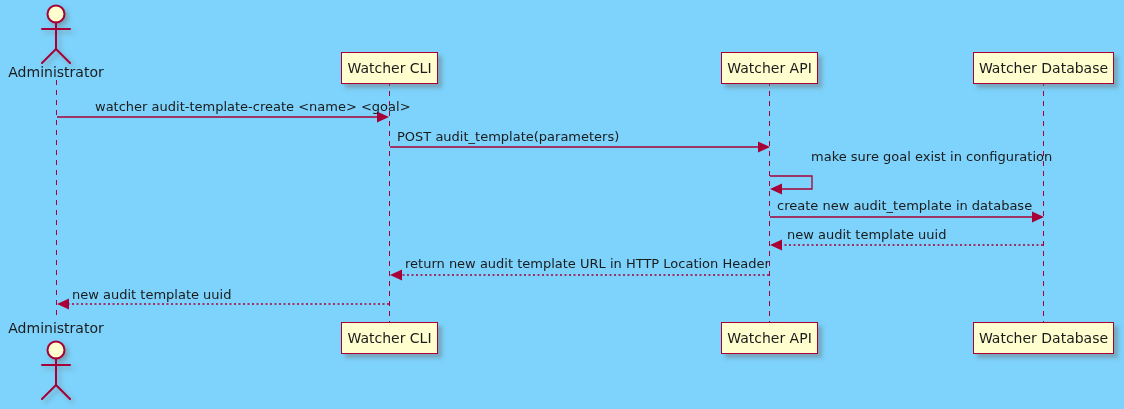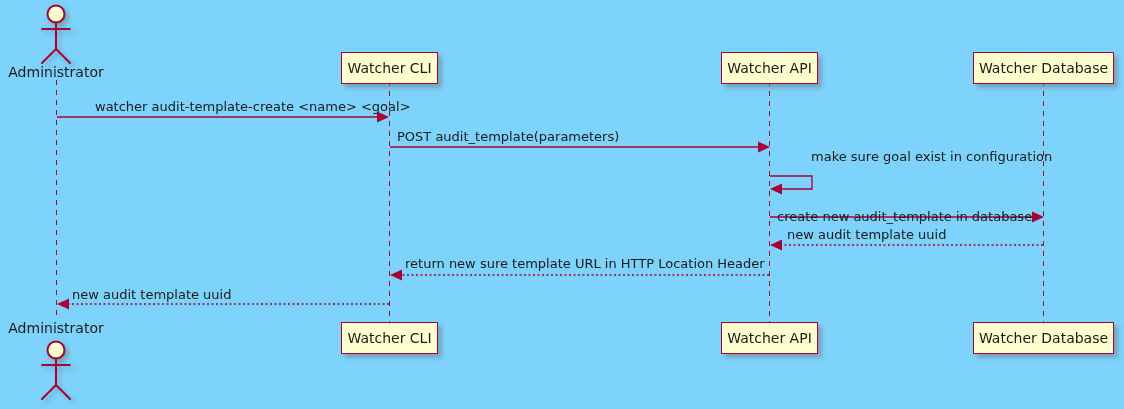--- a/index.html
+++ b/index.html
@@ -110,18 +110,18 @@
   <div class="pbox" style="left:721px; top:322px; width:97px;">
     <span>Watcher API</span>
   </div>
   <div class="pbox" style="left:973px; top:322px; width:141px;">
     <span>Watcher Database</span>
   </div>
 
   <div class="msg" style="left:63px;  top:100px;margin-left:32px;">watcher audit-template-create &lt;name&gt; &lt;goal&gt;</div>
   <div class="msg" style="left:397px; top:130px;">POST audit_template(parameters)</div>
   <div class="msg" style="left:777px; top:150px;margin-left:34px;">make sure goal exist in configuration</div>
-  <div class="msg" style="left:777px; top:210px;">create new audit_template in database</div>
+  <div class="msg" style="left:777px; top:199px;">create new audit_template in database</div>
   <div class="msg" style="left:787px; top:228px;">new audit template uuid</div>
-  <div class="msg" style="left:405px; top:257px;">return new sure template URL in HTTP Location Header</div>
+  <div class="msg" style="left:405px; top:257px;">return new audit template URL in HTTP Location Header</div>
   <div class="msg" style="left:72px;  top:288px;">new audit template uuid</div>
 
 </div>
 
 </body></html>

